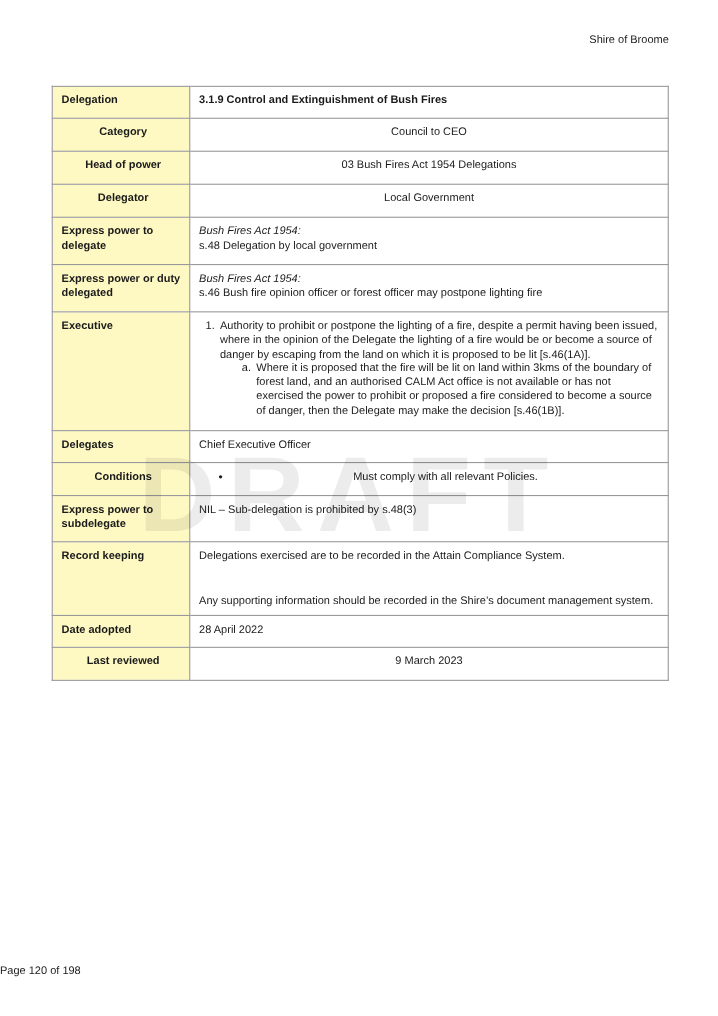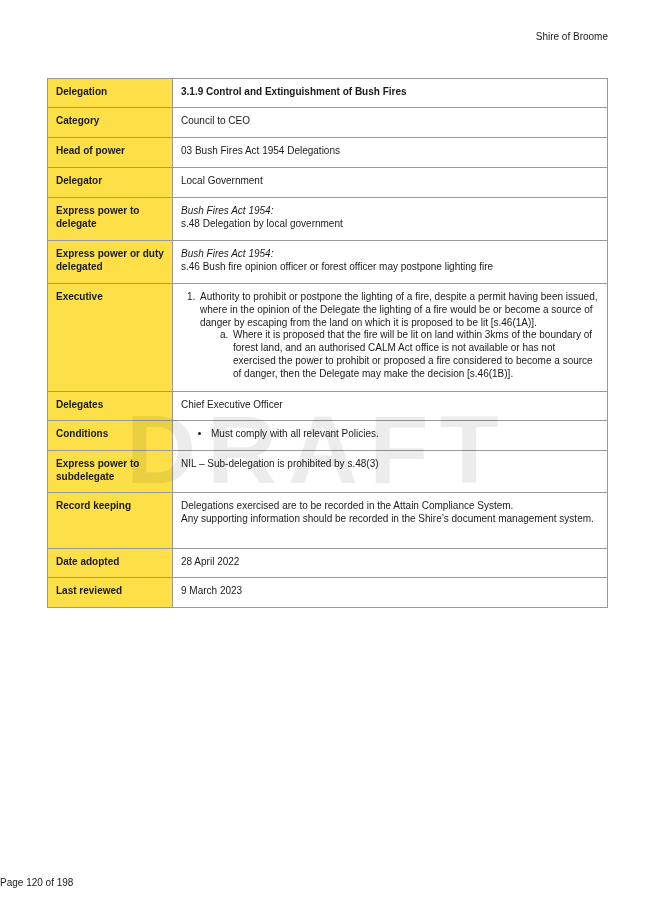--- a/index.html
+++ b/index.html
@@ -25,36 +25,36 @@
     font-size: 10px; line-height: 1.28;
   }
   col.c-label { width: 125px; }
   col.c-value { width: 435px; }
   td {
     border: 1px solid #999999;
     vertical-align: top;
     padding: 7px 8px 5px 8px;
     overflow: hidden;
   }
-  td.label { background: #fde047; font-weight: bold; padding-right: 4px; }
+  td.label { background: #fef9c3; font-weight: bold; padding-right: 4px; }
   td.value.bold { font-weight: bold; }
   tr.h29 { height: 29px; }
-  tr.h30 { height: 30px; }
+  tr.h30 { height: 30px; text-align: center; }
   tr.h42 { height: 42px; }
   tr.h43 { height: 43px; }
   tr.h56 { height: 56px; }
   tr.h108 { height: 108px; }
   .act-title { font-style: italic; }
   ol.fn-list { margin: 0; padding-left: 17px; }
   ol.fn-list > li { padding-left: 2px; }
   ol.fn-sublist { margin: 0; padding-left: 31px; list-style-type: lower-alpha; }
   ol.fn-sublist > li { padding-left: 2px; }
   ul.cond-list { margin: 0; padding-left: 30px; }
   td.rk p { margin: 0; }
-  td.rk p + p { margin-top: 0; }
+  td.rk p + p { margin-top: 28px; }
   .watermark {
     position: absolute; left: 126px; top: 401px;
     font-size: 97px; font-weight: bold; line-height: 1;
     letter-spacing: 11px;
     color: rgba(0, 0, 0, 0.075);
     z-index: 5;
     pointer-events: none;
     white-space: nowrap;
   }
 </style>

